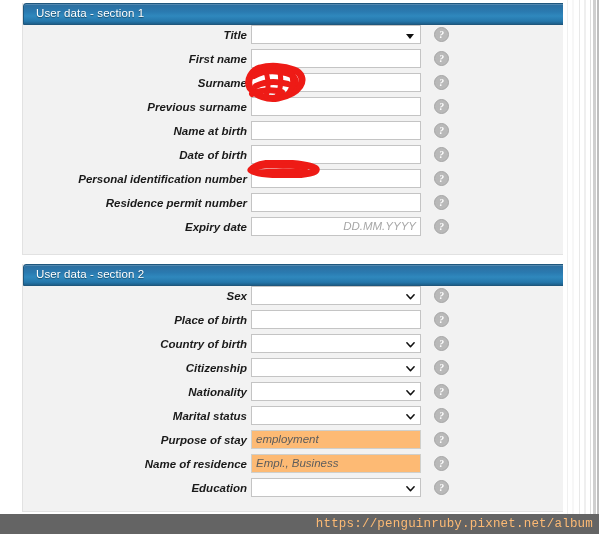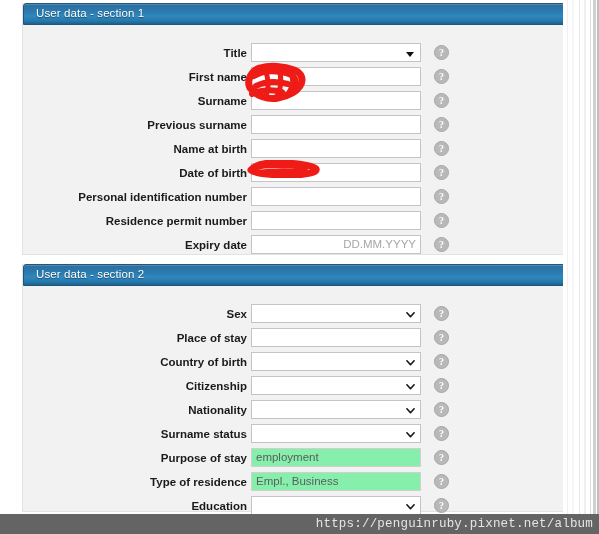--- a/index.html
+++ b/index.html
@@ -88,21 +88,22 @@
     left: 12px;
     top: 3px;
     font-size: 11.5px;
     color: #ffffff;
     letter-spacing: 0.1px;
     text-shadow: 0 1px 1px rgba(0,0,0,0.45);
     white-space: nowrap;
   }
 
   .section-body {
-    padding-top: 18px;
+    padding-top: 0;
+    font-style: italic;
   }
 
   
   .row {
     position: relative;
     height: 24px;
     margin-bottom: 0px;
   }
   .row .label {
     position: absolute;
@@ -126,21 +127,21 @@
     box-sizing: border-box;
     font-size: 11.5px;
     color: #333;
     line-height: 17px;
     padding: 0 4px;
     overflow: hidden;
     white-space: nowrap;
   }
   .field.placeholder { color: #a7a7a7; text-align: right; }
   .field.readonly {
-    background: #86efac;
+    background: #fdba74;
     border: 1px solid #cfcfcb;
     color: #5d5d5d;
   }
 
   
   .field.select { padding-right: 18px; }
   .caret-chevron {
     position: absolute;
     right: 5px;
     top: 5px;
@@ -205,21 +206,21 @@
     width: 599px;
     height: 20px;
     background: #646464;
   }
   .watermark-text {
     position: absolute;
     right: 6px;
     top: 3px;
     font-family: "Liberation Mono", "DejaVu Sans Mono", monospace;
     font-size: 12.5px;
-    color: #e5e5e5;
+    color: #fdba74;
     letter-spacing: 0.2px;
     white-space: nowrap;
   }
 </style>
 </head>
 <body>
 
 <div id="screen">
 
   <div class="page-col">
@@ -283,21 +284,21 @@
       </div>
       <div class="section-body" id="section2-body">
           <div class="row">
             <div class="label">Sex</div>
             <div class="field select"><span></span><svg class="caret-chevron" viewBox="0 0 10 10">
                 <path d="M1 3 L5 7.5 L9 3" fill="none" stroke="#111111" stroke-width="1.7" stroke-linecap="round" stroke-linejoin="round"></path>
               </svg></div>
             <div class="help-icon">?</div>
           </div>
           <div class="row">
-            <div class="label">Place of stay</div>
+            <div class="label">Place of birth</div>
             <div class="field"><span></span></div>
             <div class="help-icon">?</div>
           </div>
           <div class="row">
             <div class="label">Country of birth</div>
             <div class="field select"><span></span><svg class="caret-chevron" viewBox="0 0 10 10">
                 <path d="M1 3 L5 7.5 L9 3" fill="none" stroke="#111111" stroke-width="1.7" stroke-linecap="round" stroke-linejoin="round"></path>
               </svg></div>
             <div class="help-icon">?</div>
           </div>
@@ -309,33 +310,33 @@
             <div class="help-icon">?</div>
           </div>
           <div class="row">
             <div class="label">Nationality</div>
             <div class="field select"><span></span><svg class="caret-chevron" viewBox="0 0 10 10">
                 <path d="M1 3 L5 7.5 L9 3" fill="none" stroke="#111111" stroke-width="1.7" stroke-linecap="round" stroke-linejoin="round"></path>
               </svg></div>
             <div class="help-icon">?</div>
           </div>
           <div class="row">
-            <div class="label">Surname status</div>
+            <div class="label">Marital status</div>
             <div class="field select"><span></span><svg class="caret-chevron" viewBox="0 0 10 10">
                 <path d="M1 3 L5 7.5 L9 3" fill="none" stroke="#111111" stroke-width="1.7" stroke-linecap="round" stroke-linejoin="round"></path>
               </svg></div>
             <div class="help-icon">?</div>
           </div>
           <div class="row">
             <div class="label">Purpose of stay</div>
             <div class="field readonly"><span>employment</span></div>
             <div class="help-icon">?</div>
           </div>
           <div class="row">
-            <div class="label">Type of residence</div>
+            <div class="label">Name of residence</div>
             <div class="field readonly"><span>Empl., Business</span></div>
             <div class="help-icon">?</div>
           </div>
           <div class="row">
             <div class="label">Education</div>
             <div class="field select"><span></span><svg class="caret-chevron" viewBox="0 0 10 10">
                 <path d="M1 3 L5 7.5 L9 3" fill="none" stroke="#111111" stroke-width="1.7" stroke-linecap="round" stroke-linejoin="round"></path>
               </svg></div>
             <div class="help-icon">?</div>
           </div>

